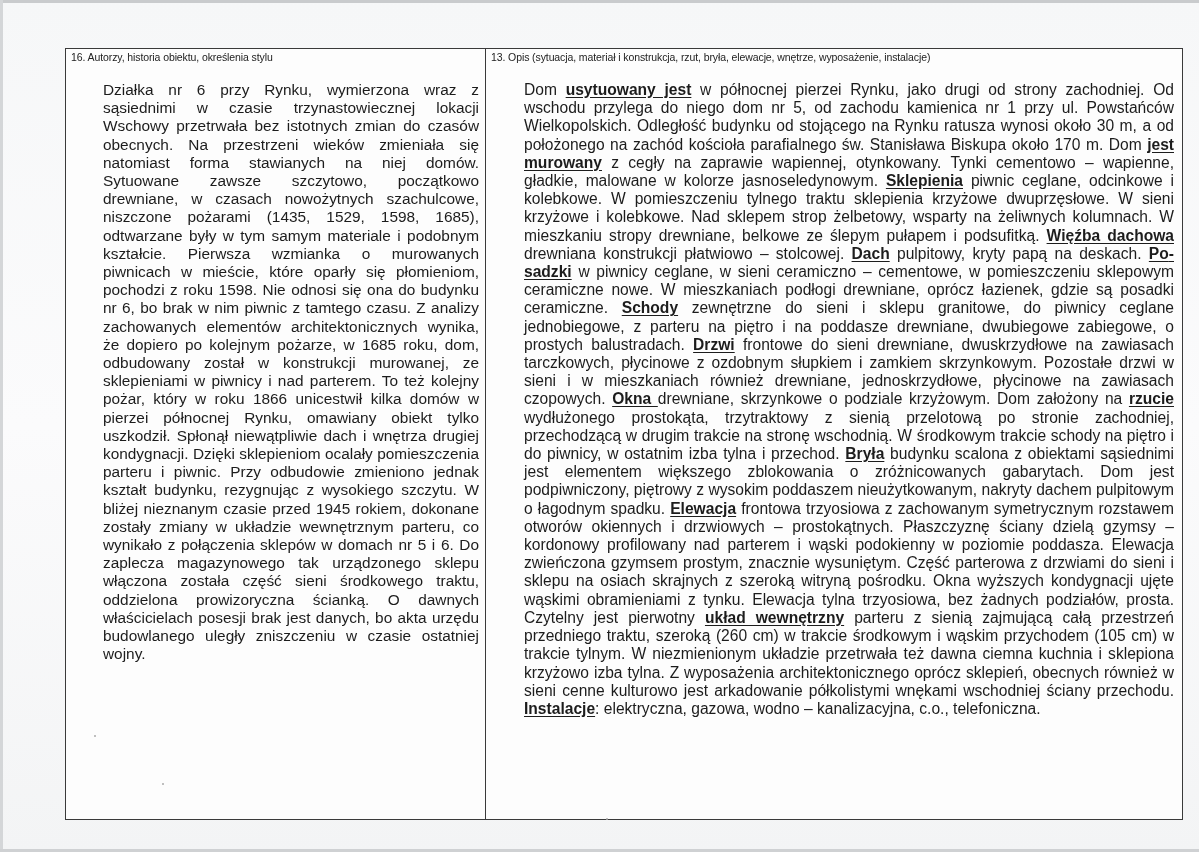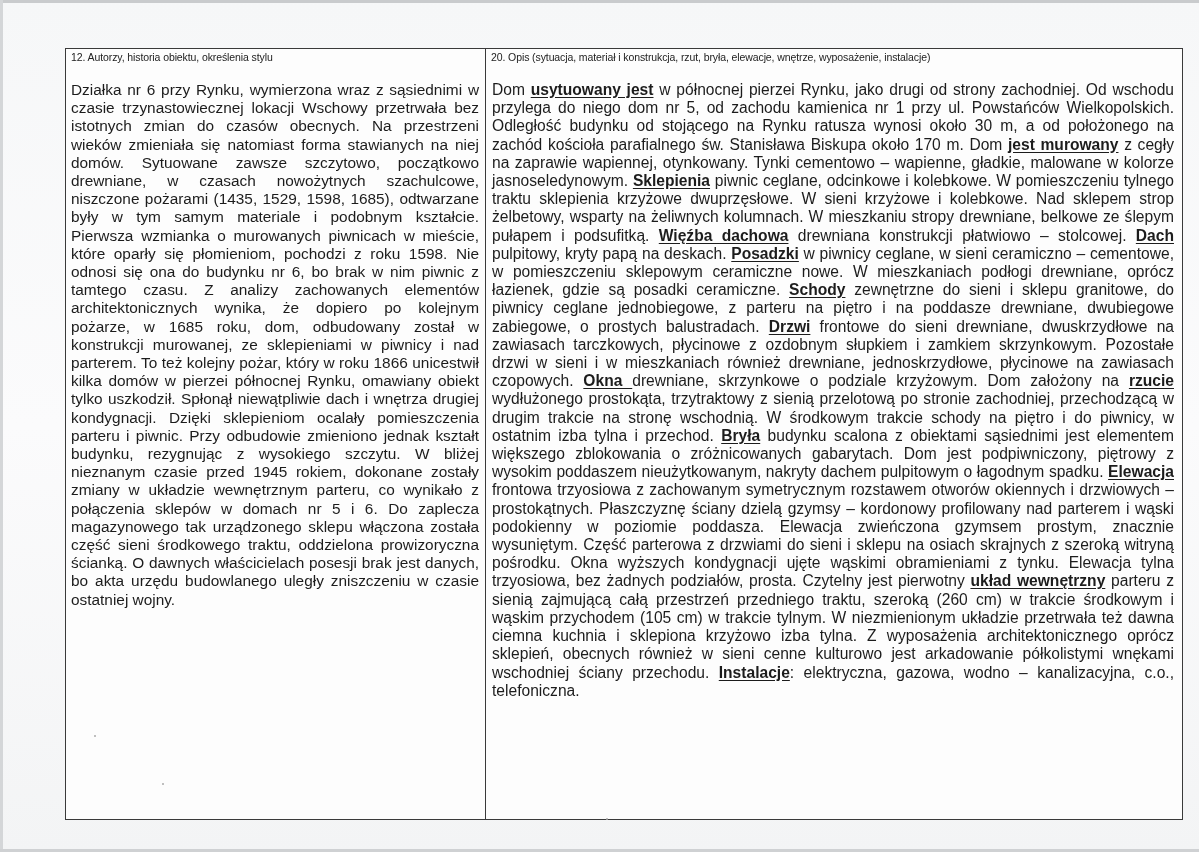--- a/index.html
+++ b/index.html
@@ -28,41 +28,42 @@
   .col-left { width: 420px; border-right: 1.5px solid #3a3a3a; }
   .col-right { flex: 1; }
   .field-label {
     font-size: 10.5px; line-height: 14px; padding: 1px 0 0 5px;
     color: #222; white-space: nowrap; letter-spacing: -0.1px;
   }
   .body-text {
     font-size: 15.4px; line-height: 18.2px; text-align: justify;
     color: #1c1c1c;
     hyphens: manual;
+    margin-left: 32px;
   }
   .col-left .body-text { padding: 17px 6px 0 5px; }
   .col-right .body-text { padding: 17px 8px 0 6px; font-size: 15.6px; }
   .body-text .u { text-decoration: underline; text-underline-offset: 2px; font-weight: bold; }
   .specks { position:absolute; width:2px; height:2px; background:#aaa; border-radius:1px; }
 </style>
 </head>
 <body>
 
 <div class="sheet">
   <div class="edge-top"></div>
   <div class="edge-left"></div>
   <div class="edge-bottom"></div>
 
   <div class="form-box">
     <div class="col col-left">
-      <div class="field-label">12. Autorzy, historia obiektu, określenia stylu</div>
+      <div class="field-label">16. Autorzy, historia obiektu, określenia stylu</div>
       <div class="body-text">Działka nr 6 przy Rynku, wymierzona wraz z sąsiednimi w czasie trzynastowiecznej lokacji Wschowy przetrwała bez istotnych zmian do czasów obecnych. Na przestrzeni wieków zmieniała się natomiast forma stawianych na niej domów. Sytuowane zawsze szczytowo, początkowo drewniane, w czasach nowożytnych szachulcowe, niszczone pożarami (1435, 1529, 1598, 1685), odtwarzane były w tym samym materiale i podobnym kształcie. Pierwsza wzmianka o murowanych piwnicach w mieście, które oparły się płomieniom, pochodzi z roku 1598. Nie odnosi się ona do budynku nr 6, bo brak w nim piwnic z tamtego czasu. Z analizy zachowanych elementów architektonicznych wynika, że dopiero po kolejnym pożarze, w 1685 roku, dom, odbudowany został w konstrukcji murowanej, ze sklepieniami w piwnicy i nad parterem. To też kolejny pożar, który w roku 1866 unicestwił kilka domów w pierzei północnej Rynku, omawiany obiekt tylko uszkodził. Spłonął niewątpliwie dach i wnętrza drugiej kondygnacji. Dzięki sklepieniom ocalały pomieszczenia parteru i piwnic. Przy odbudowie zmieniono jednak kształt budynku, rezygnując z wysokiego szczytu. W bliżej nieznanym czasie przed 1945 rokiem, dokonane zostały zmiany w układzie wewnętrznym parteru, co wynikało z połączenia sklepów w domach nr 5 i 6. Do zaplecza magazynowego tak urządzonego sklepu włączona została część sieni środkowego traktu, oddzielona prowizoryczna ścianką. O dawnych właścicielach posesji brak jest danych, bo akta urzędu budowlanego uległy zniszczeniu w czasie ostatniej wojny.</div>
     </div>
     <div class="col col-right">
-      <div class="field-label">20.  Opis  (sytuacja, materiał i konstrukcja, rzut, bryła, elewacje, wnętrze, wyposażenie, instalacje)</div>
+      <div class="field-label">13.  Opis  (sytuacja, materiał i konstrukcja, rzut, bryła, elewacje, wnętrze, wyposażenie, instalacje)</div>
       <div class="body-text" id="right-text"><span>Dom </span><span class="u">usytuowany jest</span><span> w północnej pierzei Rynku, jako drugi od strony zachodniej. Od wschodu przylega do niego dom nr 5, od zachodu kamienica nr 1 przy ul. Powstańców Wielkopolskich. Odległość budynku od stojącego na Rynku ratusza wynosi około 30 m, a od położonego na zachód kościoła parafialnego św. Stanisława Biskupa około 170 m. Dom </span><span class="u">jest murowany</span><span> z cegły na zaprawie wapiennej, otynkowany. Tynki cementowo – wapienne, gładkie, malowane w kolorze jasnoseledynowym. </span><span class="u">Sklepienia</span><span> piwnic ceglane, odcinkowe i kolebkowe. W pomieszczeniu tylnego traktu sklepienia krzyżowe dwuprzęsłowe. W sieni krzyżowe i kolebkowe. Nad sklepem strop żelbetowy, wsparty na żeliwnych kolumnach. W mieszkaniu stropy drewniane, belkowe ze ślepym pułapem i podsufitką. </span><span class="u">Więźba dachowa</span><span> drewniana konstrukcji płatwiowo – stolcowej. </span><span class="u">Dach</span><span> pulpitowy, kryty papą na deskach. </span><span class="u">Po­sadzki</span><span> w piwnicy ceglane, w sieni ceramiczno – cementowe, w pomieszczeniu sklepowym ceramiczne nowe. W mieszkaniach podłogi drewniane, oprócz łazienek, gdzie są posadki ceramiczne. </span><span class="u">Schody</span><span> zewnętrzne do sieni i sklepu granitowe, do piwnicy ceglane jednobiegowe, z parteru na piętro i na poddasze drewniane, dwubiegowe zabiegowe, o prostych balustradach. </span><span class="u">Drzwi</span><span> frontowe do sieni drewniane, dwuskrzydłowe na zawiasach tarczkowych, płycinowe z ozdobnym słupkiem i zamkiem skrzynkowym. Pozostałe drzwi w sieni i w mieszkaniach również drewniane, jednoskrzydłowe, płycinowe na zawiasach czopowych. </span><span class="u">Okna </span><span>drewniane, skrzynkowe o podziale krzyżowym. Dom założony na </span><span class="u">rzucie</span><span> wydłużonego prostokąta, trzytraktowy z sienią przelotową po stronie zachodniej, przechodzącą w drugim trakcie na stronę wschodnią. W środkowym trakcie schody na piętro i do piwnicy, w ostatnim izba tylna i przechod. </span><span class="u">Bryła</span><span> budynku scalona z obiektami sąsiednimi jest elementem większego zblokowania o zróżnicowanych gabarytach. Dom jest podpiwniczony, piętrowy z wysokim poddaszem nieużytkowanym, nakryty dachem pulpitowym o łagodnym spadku. </span><span class="u">Elewacja</span><span> frontowa trzyosiowa z zachowanym symetrycznym rozstawem otworów okiennych i drzwiowych – prostokątnych. Płaszczyznę ściany dzielą gzymsy – kordonowy profilowany nad parterem i wąski podokienny w poziomie poddasza. Elewacja zwieńczona gzymsem prostym, znacznie wysuniętym. Część parterowa z drzwiami do sieni i sklepu na osiach skrajnych z szeroką witryną pośrodku. Okna wyższych kondygnacji ujęte wąskimi obramieniami z tynku. Elewacja tylna trzyosiowa, bez żadnych podziałów, prosta. Czytelny jest pierwotny </span><span class="u">układ wewnętrzny</span><span> parteru z sienią zajmującą całą przestrzeń przedniego traktu, szeroką (260 cm) w trakcie środkowym i wąskim przychodem (105 cm) w trakcie tylnym. W niezmienionym układzie przetrwała też dawna ciemna kuchnia i sklepiona krzyżowo izba tylna. Z wyposażenia architektonicznego oprócz sklepień, obecnych również w sieni cenne kulturowo jest arkadowanie półkolistymi wnękami wschodniej ściany przechodu. </span><span class="u">Instalacje</span><span>: elektryczna, gazowa, wodno – kanalizacyjna, c.o., telefoniczna.</span></div>
     </div>
   </div>
 
   <span class="specks" style="left:94px; top:735px;"></span>
   <span class="specks" style="left:162px; top:783px;"></span>
   <span class="specks" style="left:606px; top:818px;"></span>
 </div>
 
 </body></html>

